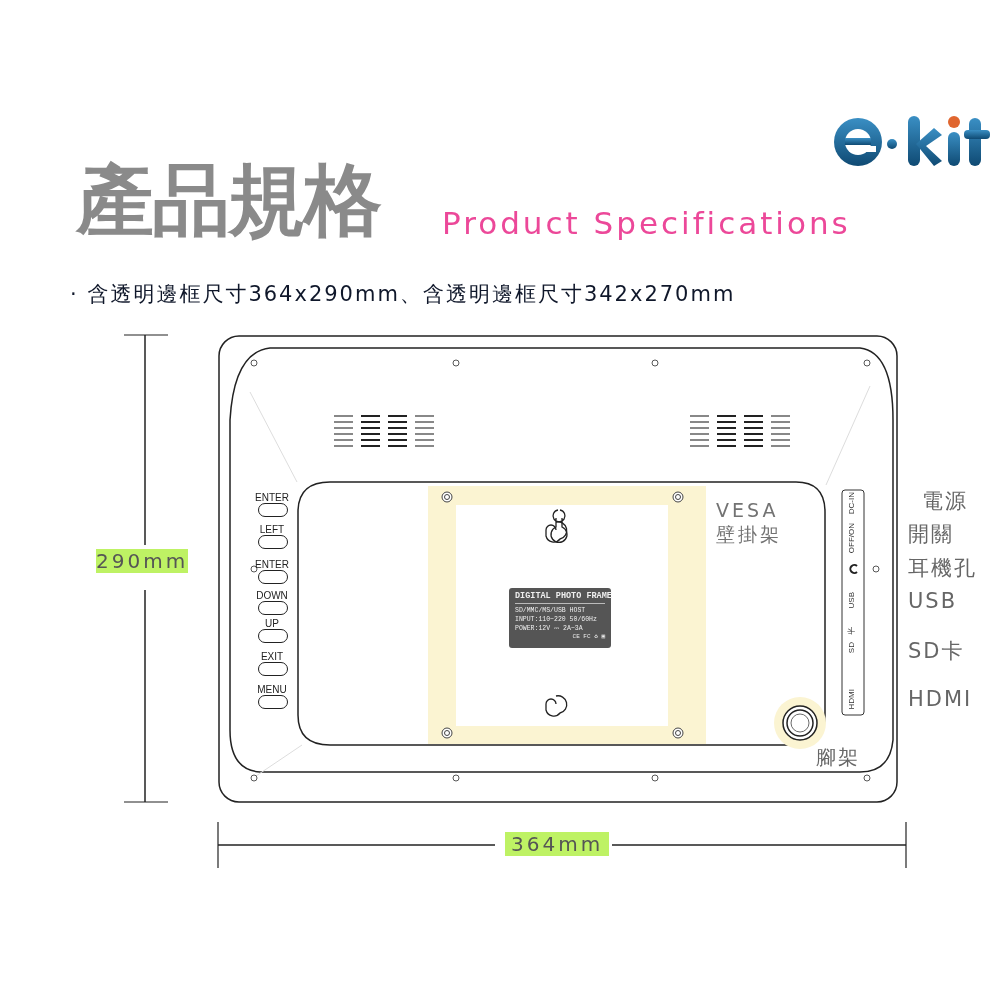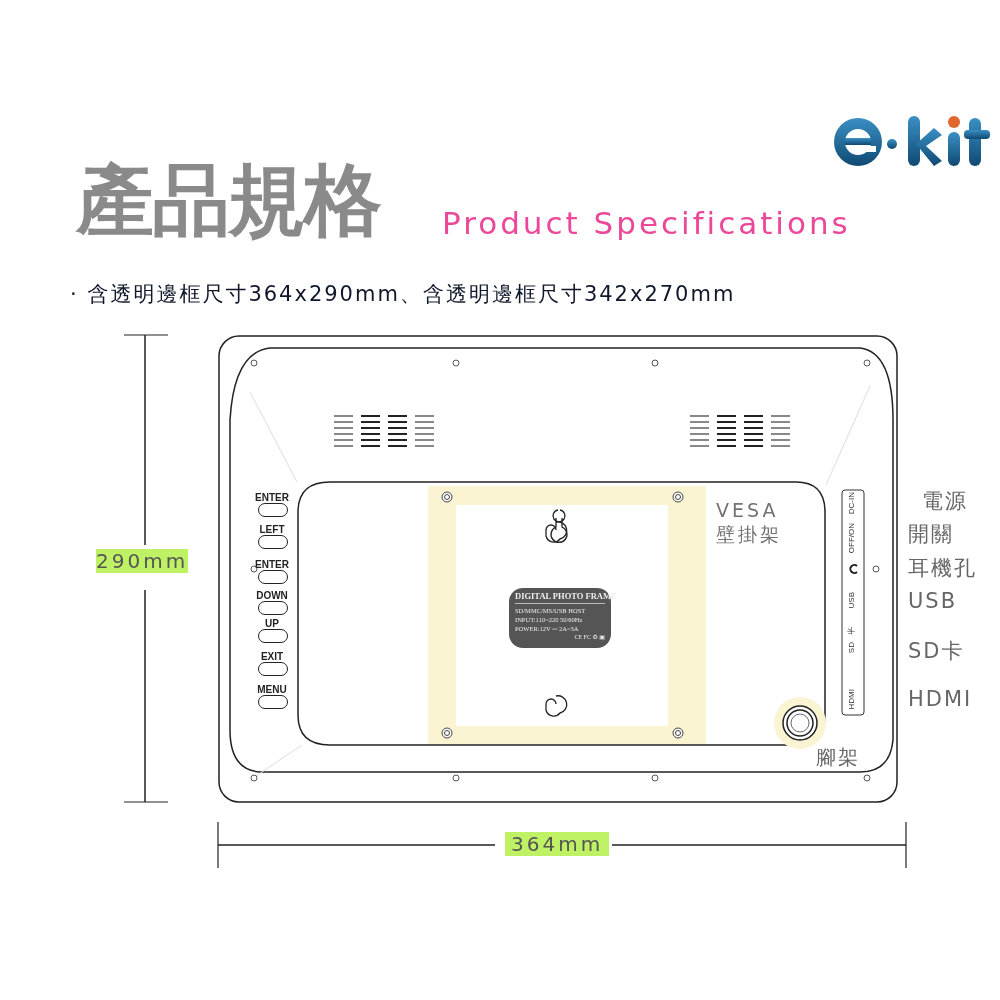--- a/index.html
+++ b/index.html
@@ -3,24 +3,24 @@
 <meta charset="utf-8">
 <style>
   html,body{margin:0;padding:0;background:#fff;}
   body{width:1000px;height:1000px;position:relative;overflow:hidden;font-family:"DejaVu Sans",sans-serif;color:#333;}
   .abs{position:absolute;}
   .title-cn{left:76px;top:150px;font-size:78px;font-weight:bold;color:#8a8a8a;letter-spacing:-2px;line-height:100px;font-family:"DejaVu Sans",sans-serif;}
   .title-en{left:442px;top:205px;font-size:31px;color:#ec4899;letter-spacing:3px;font-family:"DejaVu Sans",sans-serif;font-weight:400;}
   .spec-line{left:70px;top:280px;font-size:21px;color:#0f172a;letter-spacing:2px;}
   .logo{left:828px;top:108px;width:170px;height:64px;}
   .dim-label{font-size:20px;color:#555;letter-spacing:3px;background:#bef264;}
-  .btn-label{font-family:"Liberation Sans",sans-serif;font-weight:bold;font-size:10px;color:#222;text-align:center;width:40px;}
+  .btn-label{font-family:"Liberation Sans",sans-serif;font-weight:normal;font-size:10px;color:#222;text-align:center;width:40px;}
   .btn-shape{width:28px;height:12px;border:1.5px solid #222;border-radius:8px;}
   .port-label{font-size:21px;color:#666;letter-spacing:2px;line-height:26px;}
-  .info-plate{left:509px;top:588px;width:102px;height:60px;background:#555;border-radius:14px;color:#eee;font-family:Liberation Serif, serif;padding:3px 6px;box-sizing:border-box;}
+  .info-plate{left:509px;top:588px;width:102px;height:60px;background:#555;border-radius:3px;color:#eee;font-family:Liberation Mono, monospace;padding:3px 6px;box-sizing:border-box;}
   .info-plate .h{font-size:8.5px;font-weight:bold;border-bottom:1px solid #bbb;padding-bottom:2px;margin-bottom:2px;white-space:nowrap;}
   .info-plate .l{font-size:6.5px;line-height:9px;white-space:nowrap;}
   .info-plate .c{font-size:6px;text-align:right;line-height:8px;}
   .vesa{left:716px;top:498px;font-size:19px;color:#737373;letter-spacing:3px;line-height:24px;}
   .stand-label{left:816px;top:744px;font-size:20px;color:#666;letter-spacing:2px;}
   .vport{writing-mode:vertical-rl;font-family:"Liberation Sans",sans-serif;font-size:8px;color:#333;transform:rotate(180deg);}
 </style>
 </head>
 <body>
 

